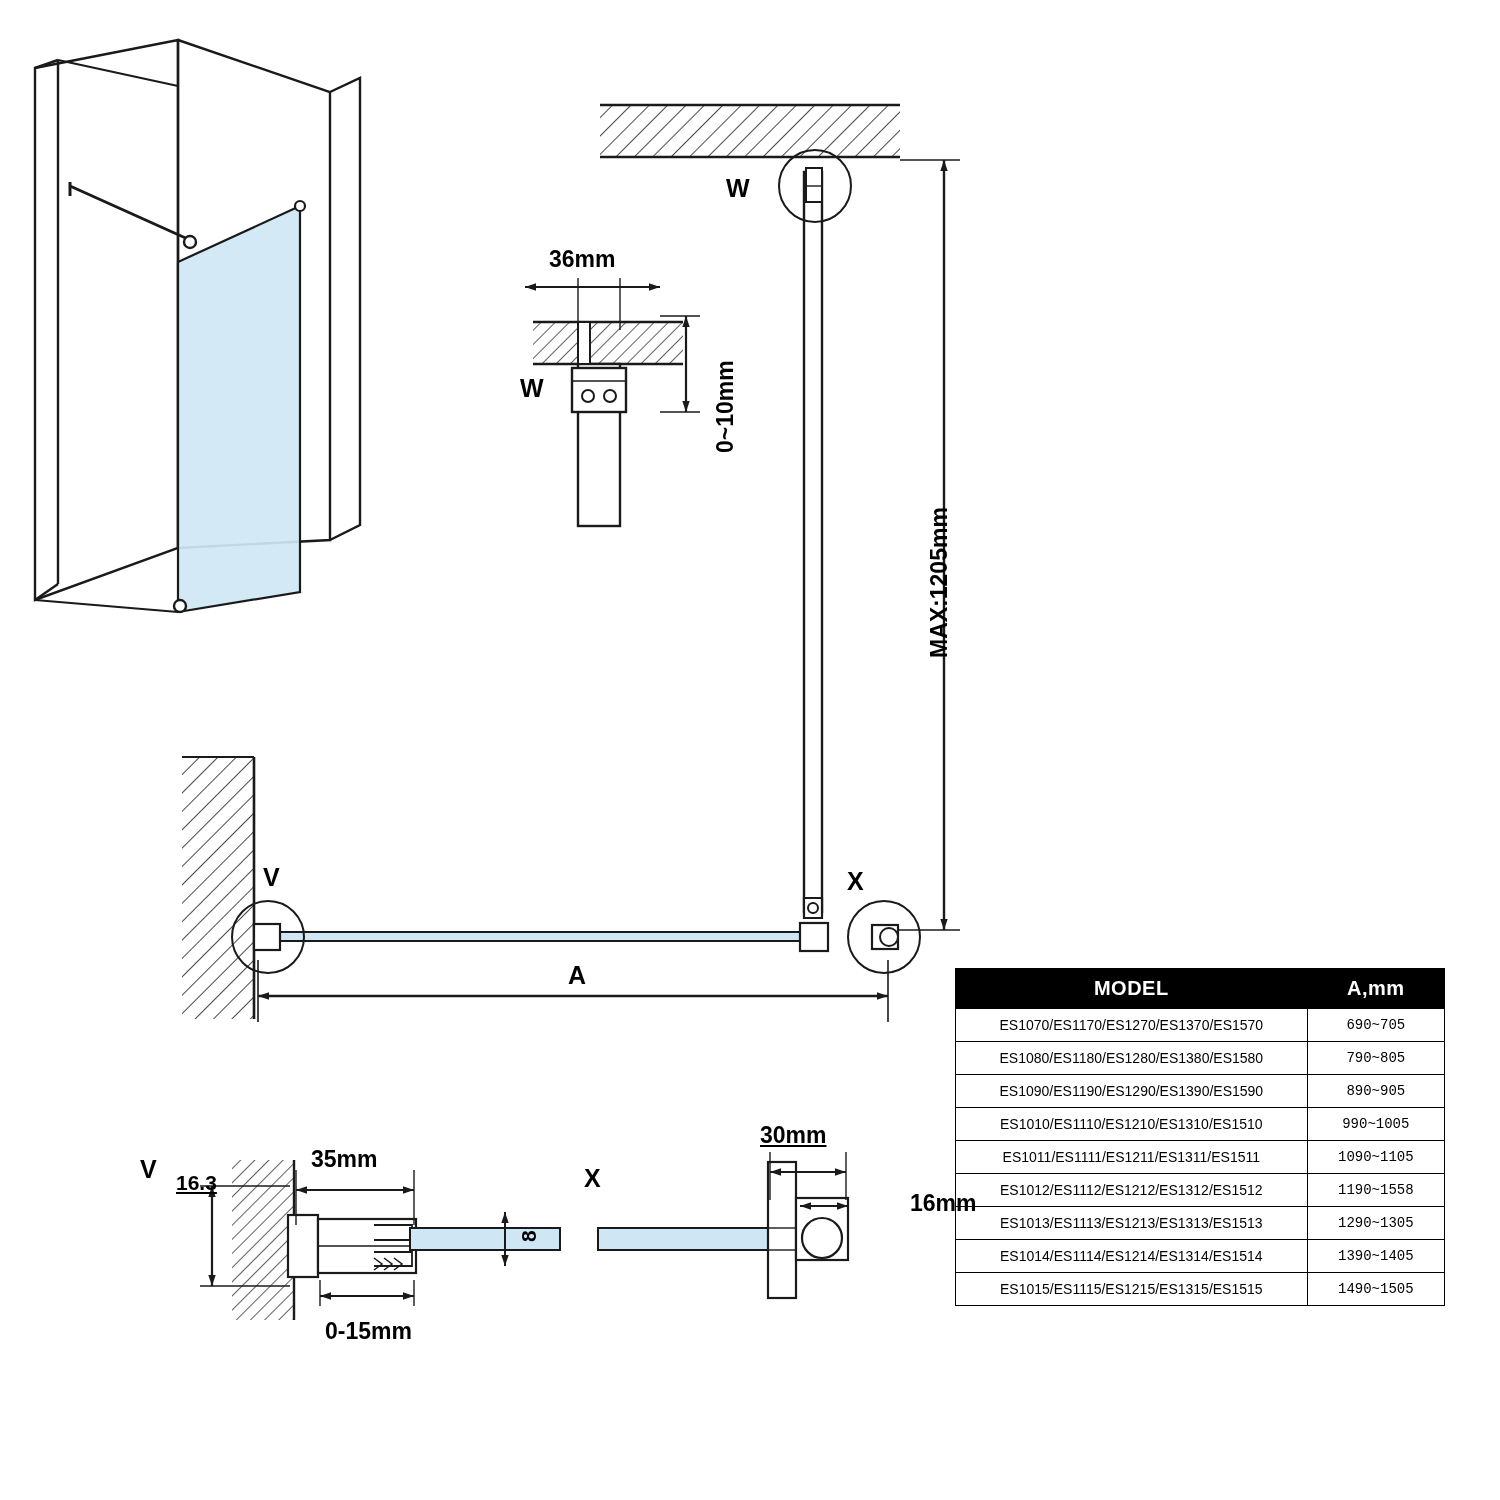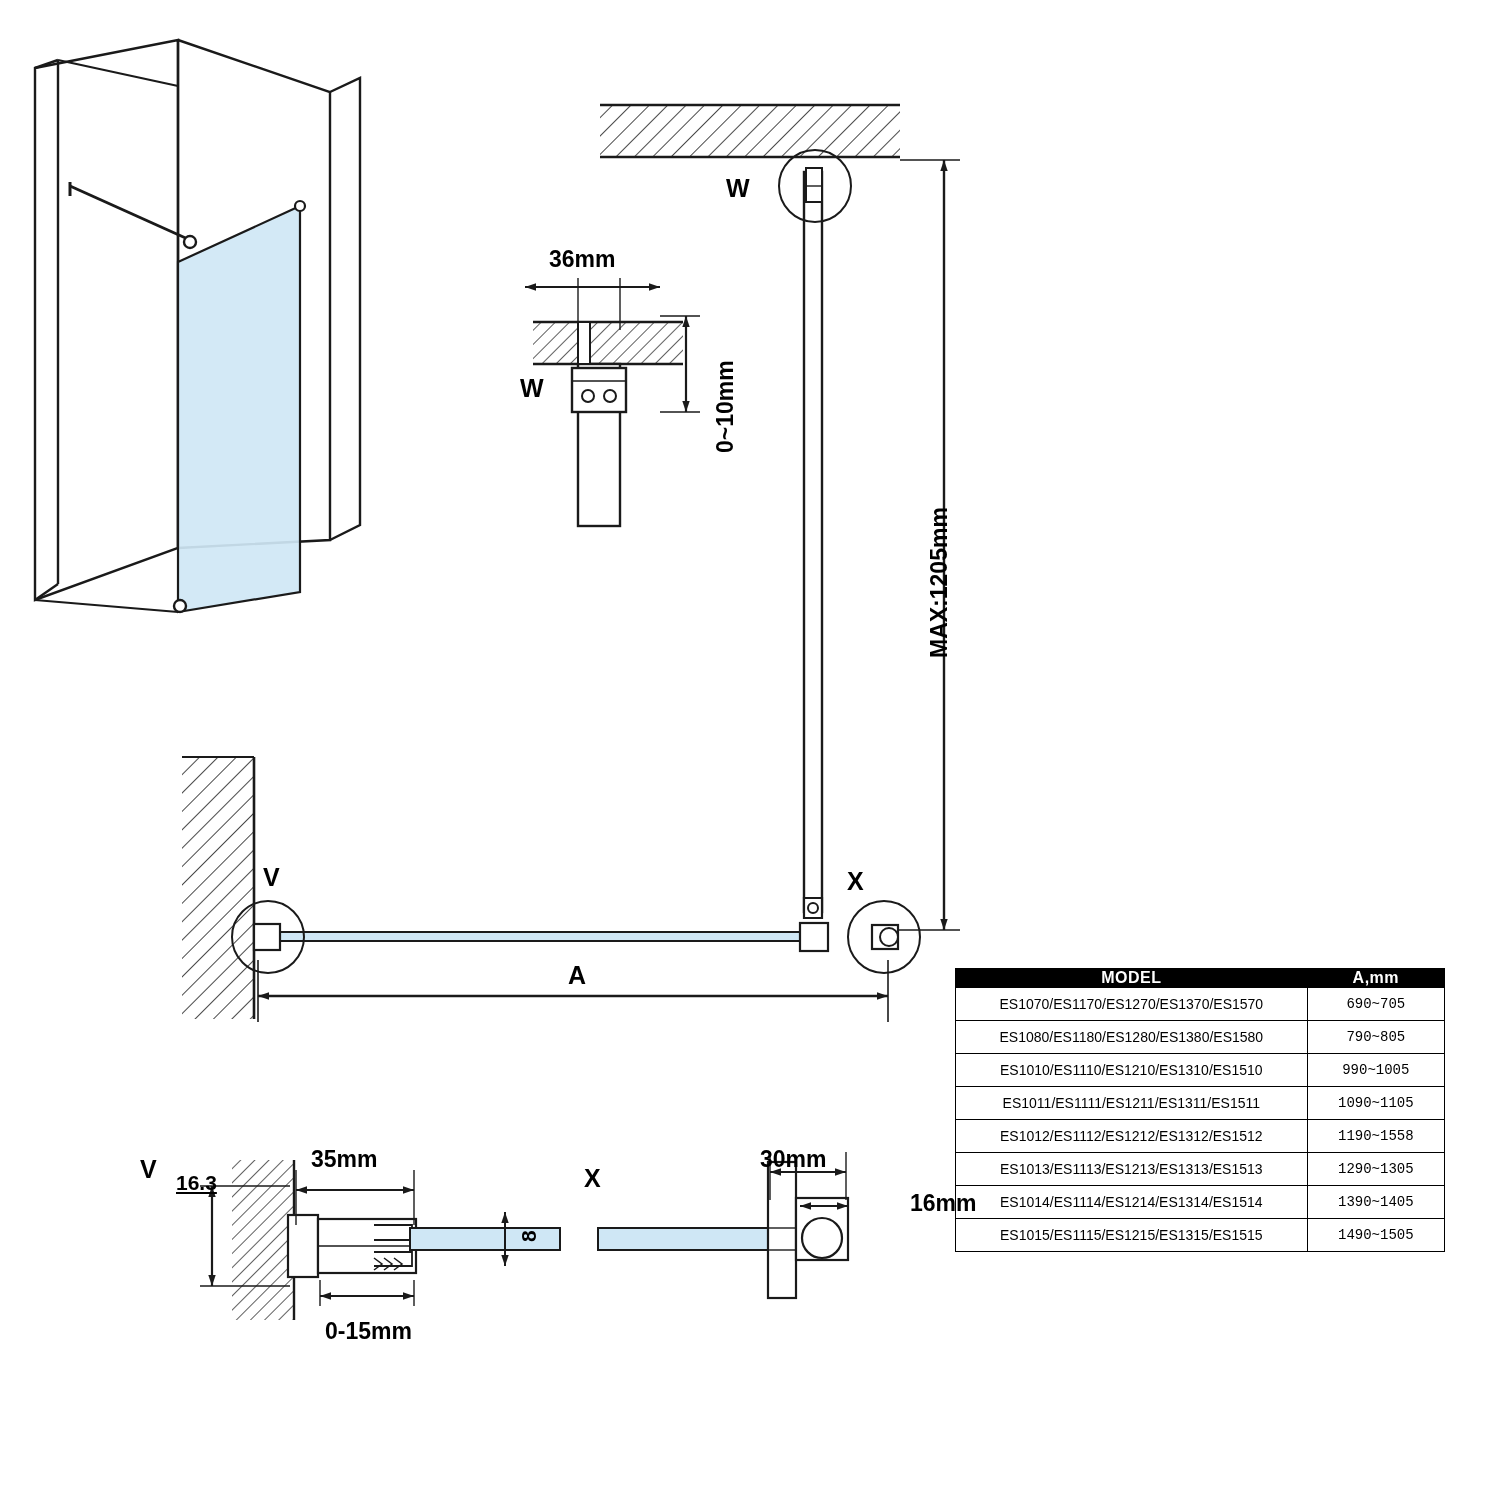--- a/index.html
+++ b/index.html
@@ -33,24 +33,24 @@
     left: 955px;
     top: 968px;
     width: 490px;
     border-collapse: collapse;
     font-size: 15px;
   }
   .spec-table th {
     background: #000;
     color: #fff;
     font-weight: bold;
-    padding: 0 4px;
+    padding: 8px 4px;
     border: 1px solid #000;
     text-align: center;
-    font-size: 16px;
+    font-size: 20px;
     letter-spacing: .5px;
   }
   .spec-table td {
     border: 1px solid #000;
     padding: 8px 6px;
     text-align: center;
     font-size: 14px;
     white-space: nowrap;
   }
   .spec-table td.model { width: 355px; }
@@ -245,40 +245,44 @@
   <div class="lbl big" style="left:847px; top:869px;">X</div>
   <div class="lbl big" style="left:568px; top:963px;">A</div>
 
   <div class="lbl big" style="left:140px; top:1157px;">V</div>
   <div class="lbl sm" style="left:176px; top:1172px;text-decoration:underline;">16.3</div>
   <div class="lbl mid" style="left:302px; top:1148px;margin-left:9px;">35mm</div>
   <div class="lbl mid" style="left:325px; top:1320px;">0-15mm</div>
   <div class="lbl sm rot90" style="left:518px; top:1242px;">8</div>
 
   <div class="lbl big" style="left:584px; top:1166px;">X</div>
-  <div class="lbl mid" style="left:760px; top:1148px;">30mm</div>
+  <div class="lbl mid" style="left:760px; top:1124px;text-decoration:underline;">30mm</div>
   <div class="lbl mid" style="left:894px; top:1192px;margin-left:16px;">16mm</div>
 
   <table class="spec-table">
     <thead>
       <tr>
         <th>MODEL</th>
         <th>A,mm</th>
       </tr>
     </thead>
     <tbody>
       <tr>
         <td class="model">ES1070/ES1170/ES1270/ES1370/ES1570</td>
         <td class="val">690~705</td>
       </tr>
       <tr>
         <td class="model">ES1080/ES1180/ES1280/ES1380/ES1580</td>
         <td class="val">790~805</td>
       </tr>
       <tr>
+        <td class="model">ES1090/ES1190/ES1290/ES1390/ES1590</td>
+        <td class="val">890~905</td>
+      </tr>
+      <tr>
         <td class="model">ES1010/ES1110/ES1210/ES1310/ES1510</td>
         <td class="val">990~1005</td>
       </tr>
       <tr>
         <td class="model">ES1011/ES1111/ES1211/ES1311/ES1511</td>
         <td class="val">1090~1105</td>
       </tr>
       <tr>
         <td class="model">ES1012/ES1112/ES1212/ES1312/ES1512</td>
         <td class="val">1190~1558</td>

